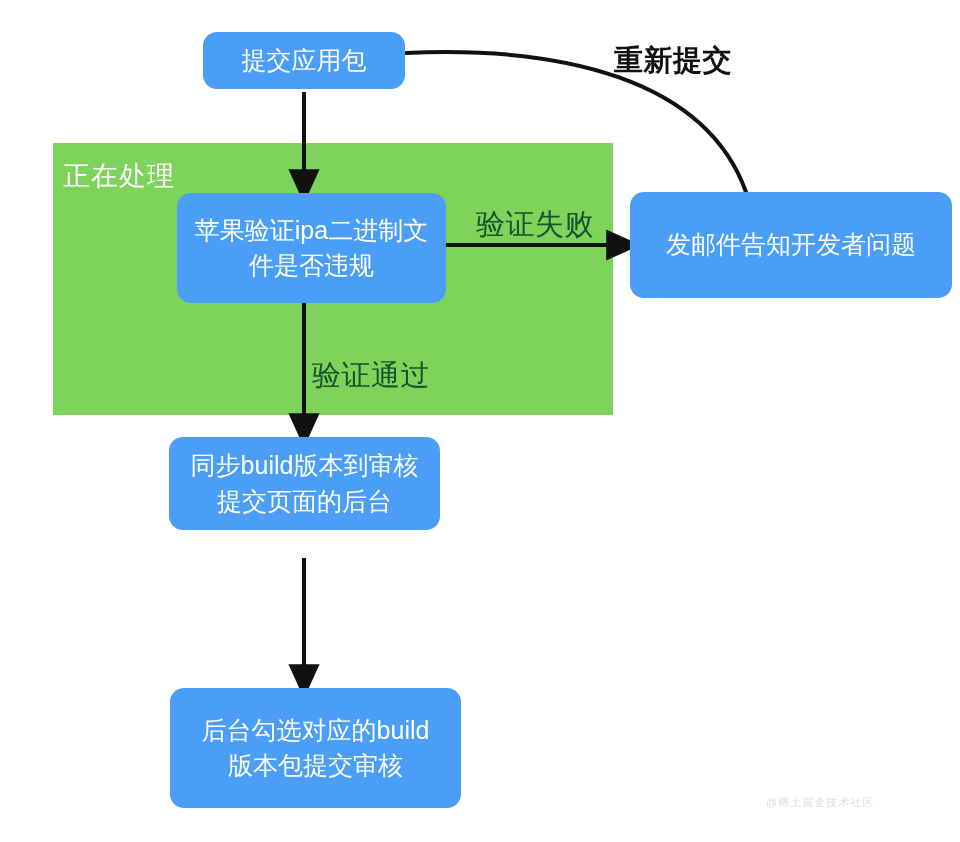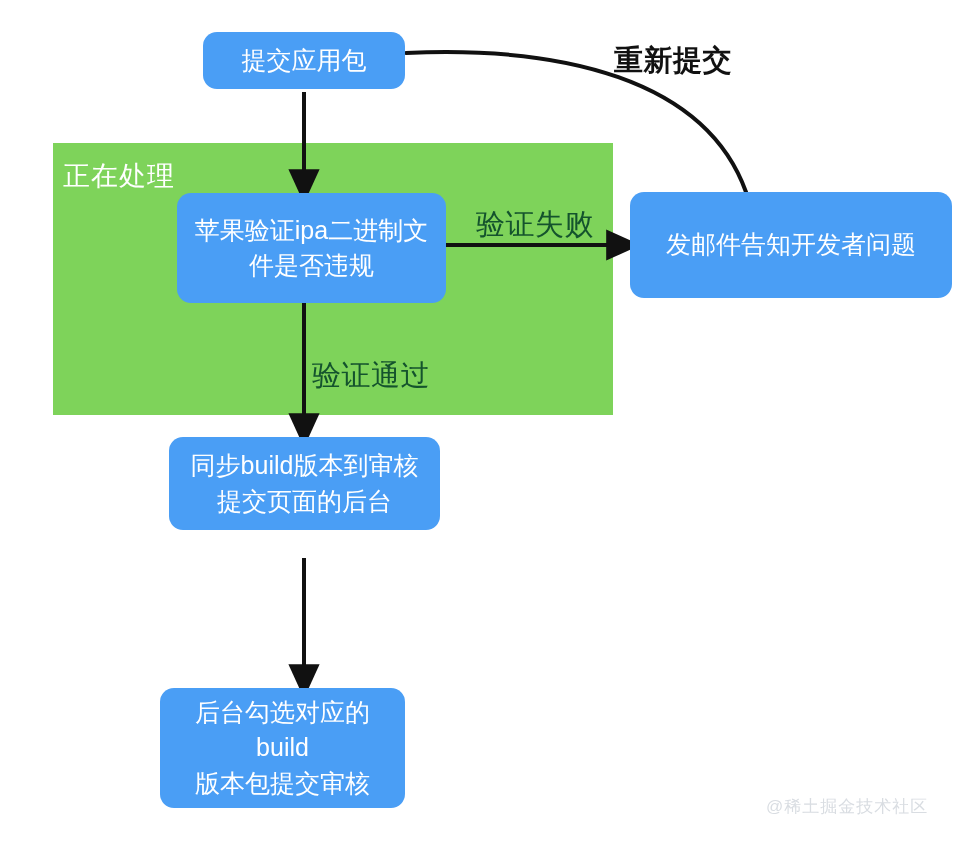--- a/index.html
+++ b/index.html
@@ -65,21 +65,21 @@
   .edge-label.on-green {
     color: #14532d;
   }
   .edge-label.on-white {
     color: #111111;
     font-weight: 700;
   }
   .watermark {
     position: absolute;
     color: #d9dde2;
-    font-size: 17px;
+    font-size: 11px;
     white-space: nowrap;
     letter-spacing: 1px;
   }
 </style>
 </head>
 <body>
 
 <div id="canvas">
 
   <div class="group-box" style="left:53px; top:143px; width:560px; height:272px;"></div>
@@ -114,21 +114,21 @@
 
   <div class="node" style="left:630px; top:192px; width:322px; height:106px;">
     <span class="node-text">发邮件告知开发者问题</span>
   </div>
 
   <div class="node" style="left:169px; top:437px; width:271px; height:93px;">
     <span class="node-text">同步build版本到审核
 提交页面的后台</span>
   </div>
 
-  <div class="node" style="left:160px; top:688px; width:245px; height:120px;">
+  <div class="node" style="left:170px; top:688px; width:291px; height:120px;">
     <span class="node-text">后台勾选对应的build
 版本包提交审核</span>
   </div>
 
   <div class="edge-label on-white" style="left:614px; top:41px;">重新提交</div>
 
   <div class="edge-label on-green" style="left:476px; top:205px;">验证失败</div>
 
   <div class="edge-label on-green" style="left:296px; top:356px;margin-left:16px;">验证通过</div>
 

